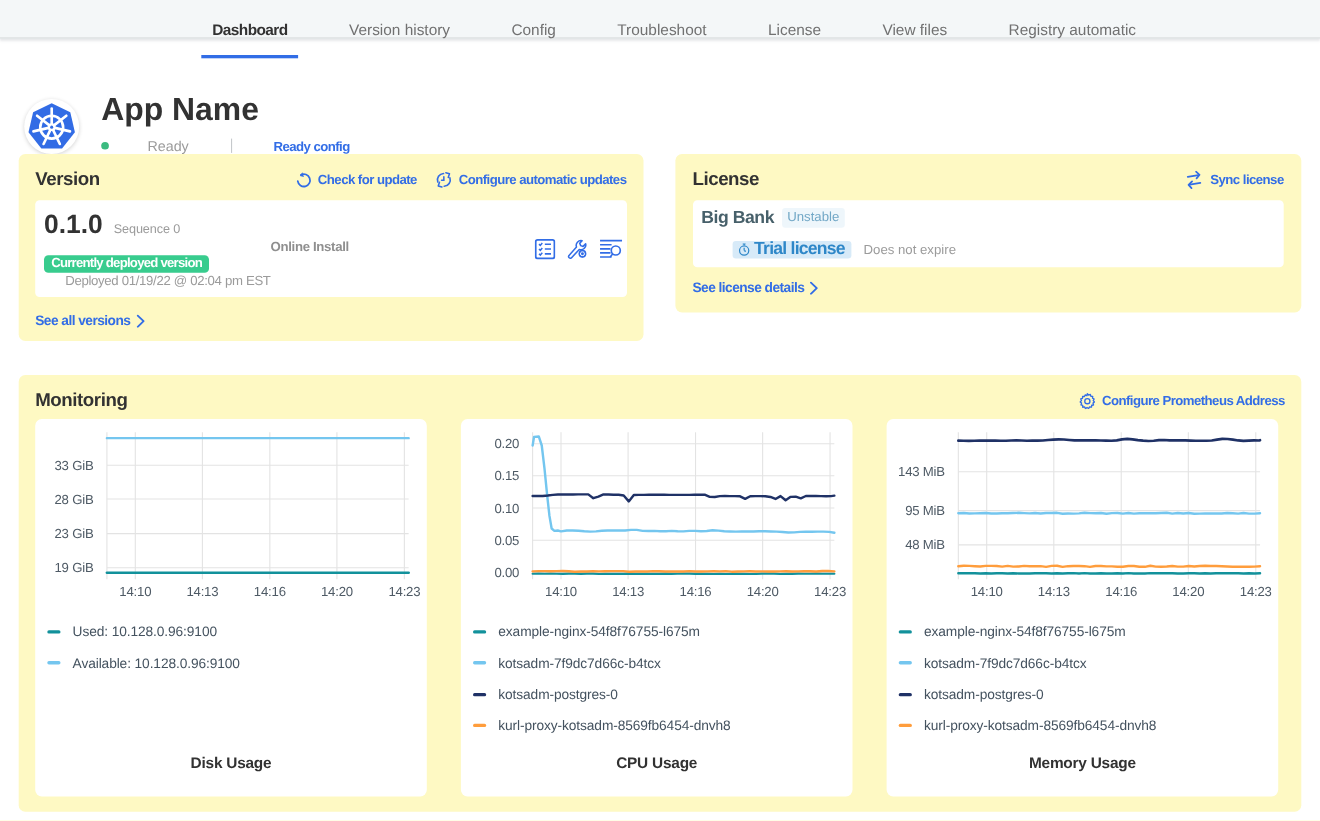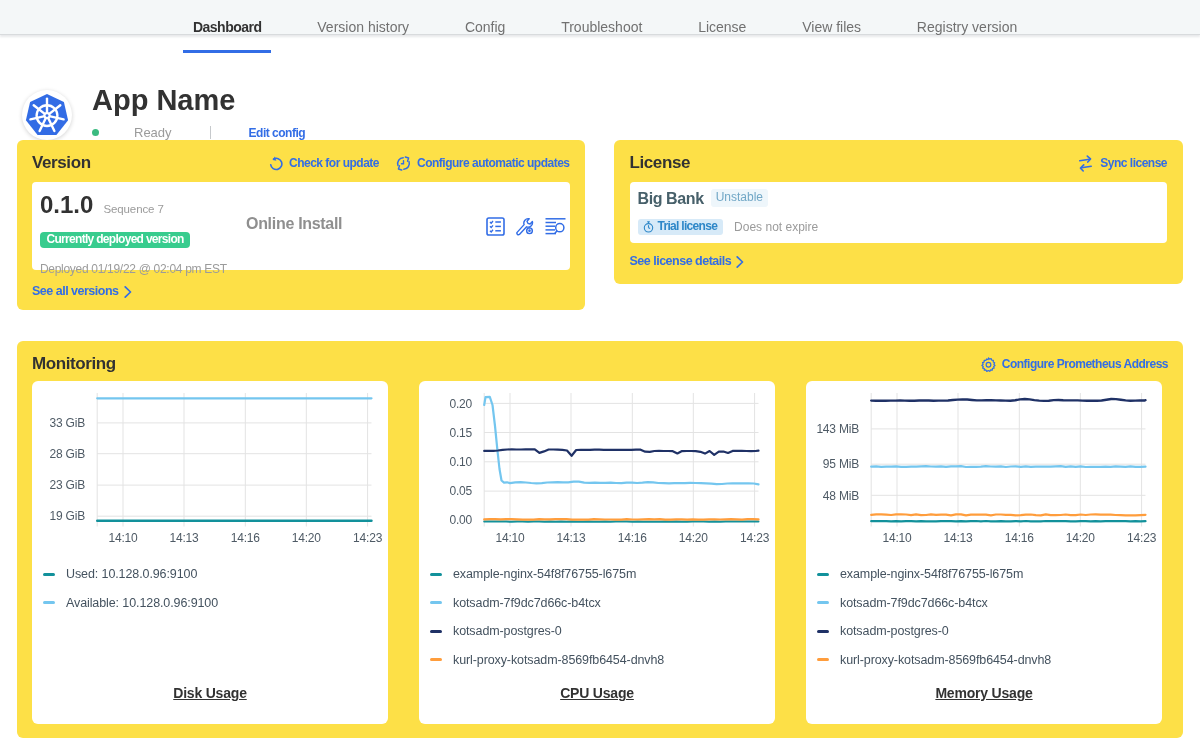--- a/index.html
+++ b/index.html
@@ -12,68 +12,68 @@
 .hdr { display:flex; padding:20px 12px 0 22px; height:105px;align-items:flex-end; }
 .hlogo { width:50px; height:50px; border-radius:50%; background:#fff; box-shadow:0 1px 4px rgba(0,0,0,0.18); display:flex; align-items:center; justify-content:center; }
 .htxt { margin-left:20px; }
 .htxt h1 { font-size:29px; font-weight:bold; color:#323232; line-height:1; margin-top:4px; }
 .hsub { display:flex; align-items:center; margin-top:10px; font-size:13px; color:#9b9b9b;gap:28px; }
 .dot { width:7px; height:7px; border-radius:50%; background:#3bbb80; margin-right:7px; }
 .hdiv { width:1px; height:13px; background:#c6c9cc; margin:0 10px; }
 .hsub .blink { margin:0; }
 .blink { font-size:12px; font-weight:bold; letter-spacing:-0.5px; color:#326de6; display:flex; align-items:center; white-space:nowrap; }
 .cards { display:flex; gap:29px; padding:0 17px; align-items:flex-start; }
-.card { background:#fde047; border-radius:6px; }
+.card { background:#fef9c3; border-radius:6px; }
 .vcard { width:568px; height:170px; padding:14px 15px; }
 .lcard { width:570px; height:144px; padding:14px 16px; }
 .cardtop { display:flex; align-items:center; height:18px; }
 .cardtop h2 { font-size:17px; font-weight:bold; letter-spacing:-0.4px; color:#323232; flex:1; }
 .toplink { margin-left:17px; }
 .toplink svg { margin-right:6px; }
 .whitebox { background:#fff; border-radius:4px; margin-top:10px; }
 .vbox { height:88px; padding:11px 8px; display:flex; align-items:flex-start; }
 .vleft { width:206px; }
 .vrow1 { display:flex; align-items:baseline; line-height:24px; }
 .vver { font-size:24px; font-weight:bold; color:#323232; }
 .vseq { font-size:11.5px; color:#9b9b9b; margin-left:10px; letter-spacing:-0.1px; }
 .vbadge { display:inline-block; background:#38cc8e; color:#fff; font-size:12px; font-weight:bold; letter-spacing:-0.7px; line-height:11.5px; padding:2px 6.5px 2.5px; border-radius:4px; margin-top:11px; }
-.vdep { font-size:12px; color:#9b9b9b; letter-spacing:-0.3px; margin-top:14px; white-space:nowrap; line-height:14px; }
-.vmid { font-size:16px; font-weight:bold; color:#8f8f8f; letter-spacing:-0.3px; margin-top:24px; line-height:14px; }
+.vdep { font-size:12px; color:#9b9b9b; letter-spacing:-0.3px; margin-top:0; white-space:nowrap; line-height:14px;text-align:right; }
+.vmid { font-size:12px; font-weight:bold; color:#8f8f8f; letter-spacing:-0.3px; margin-top:24px; line-height:14px; }
 .vicons { margin-left:auto; display:flex; align-items:center; gap:10px; margin-top:23px; margin-right:-4px; }
 .seelink { display:flex; align-items:center; font-size:12.5px; font-weight:bold; letter-spacing:-0.5px; color:#326de6; margin-top:13px; height:16px; }
 .seelink svg { margin-left:5px; margin-top:1px; }
 .lbox { height:61px; padding:7px 8px; }
 .lsee { margin-top:10px; }
 .lrow1 { display:flex; align-items:flex-start; line-height:20px; }
 .lname { font-size:16px; font-weight:bold; color:#47606a; letter-spacing:-0.4px; }
 .lbadge-un { font-size:12px; color:#71a7c6; background:#eef6fb; border-radius:3px; line-height:13px; padding:2px 5px 3px; margin-left:7px; }
 .lrow2 { display:flex; align-items:center; margin-top:10px; }
-.lbadge-trial { display:flex; align-items:center; font-size:12px; font-weight:bold; letter-spacing:-0.7px; color:#2e87c8; background:#d7eaf8; border-radius:3px; padding:2px 6px 2.5px 5px; line-height:11px; height:15.5px; }
+.lbadge-trial { display:flex; align-items:center; font-size:16px; font-weight:bold; letter-spacing:-0.7px; color:#2e87c8; background:#d7eaf8; border-radius:3px; padding:2px 6px 2.5px 5px; line-height:11px; height:15.5px;margin-left:28px; }
 .lbadge-trial svg { margin-right:4px; }
 .lexp { font-size:12px; color:#9b9b9b; margin-left:11px; }
 .mon { margin:31px 17px 0; width:1166px; height:397px; padding:14px 15px; }
 .charts { display:flex; gap:31px; margin-top:8px; }
 .chart { background:#fff; border-radius:6px; width:356px; height:343px; position:relative; }
 .plot { position:absolute; top:0; left:0; }
 .legend { position:absolute; top:179px; left:11px; }
 .lgr { display:flex; align-items:center; height:28.5px; font-size:12.5px; letter-spacing:-0.1px; color:#44525f; }
 .dash { width:12px; height:3px; border-radius:1.5px; margin-right:11px; flex:none; }
-.ctitle { position:absolute; top:304px; left:0; width:100%; text-align:center; font-size:14px; font-weight:bold; letter-spacing:-0.2px; color:#323232;text-decoration:underline; }
+.ctitle { position:absolute; top:304px; left:0; width:100%; text-align:center; font-size:14px; font-weight:bold; letter-spacing:-0.2px; color:#323232; }
 </style>
 </head>
 <body>
 <div class="nav">
   <div class="tabs">
     <span class="tab active">Dashboard</span>
     <span class="tab">Version history</span>
     <span class="tab">Config</span>
     <span class="tab">Troubleshoot</span>
     <span class="tab">License</span>
     <span class="tab">View files</span>
-    <span class="tab">Registry version</span>
+    <span class="tab">Registry automatic</span>
   </div>
 </div>
 <div class="hdr">
   <div class="hlogo">
       <svg width="46" height="45" viewBox="0 0 46 45">
         <polygon points="23,0.9 39.9,9.0 44.1,27.3 32.4,41.9 13.6,41.9 1.9,27.3 6.1,9.0" fill="#326ce5"></polygon>
         <g stroke="#fff" stroke-width="2.4" fill="none" stroke-linecap="round">
           <circle cx="23" cy="22.6" r="10.4"></circle>
           <line x1="23" y1="22.6" x2="23" y2="5.6"></line>
           <line x1="23" y1="22.6" x2="36.3" y2="12.2"></line>
@@ -82,21 +82,21 @@
           <line x1="23" y1="22.6" x2="15.6" y2="37.9"></line>
           <line x1="23" y1="22.6" x2="6.4" y2="26.4"></line>
           <line x1="23" y1="22.6" x2="9.7" y2="12.2"></line>
         </g>
         <circle cx="23" cy="22.6" r="3.6" fill="#fff"></circle>
         <circle cx="23" cy="22.6" r="1.4" fill="#326ce5"></circle>
       </svg>
     </div>
   <div class="htxt">
     <h1>App Name</h1>
-    <div class="hsub"><span class="dot"></span>Ready<span class="hdiv"></span><span class="blink">Edit config</span></div>
+    <div class="hsub"><span class="dot"></span>Ready<span class="hdiv"></span><span class="blink">Ready config</span></div>
   </div>
 </div>
 <div class="cards">
   <div class="card vcard">
     <div class="cardtop">
       <h2>Version</h2>
       <span class="blink toplink"><svg width="14" height="15" viewBox="0 0 14 15">
             <path d="M4.6 3.0 A5.6 5.6 0 1 1 1.7 8.7" fill="none" stroke="#326de6" stroke-width="1.6" stroke-linecap="round"></path>
             <path d="M5.9 0.5 L3.6 3.9 L7.3 4.8 Z" fill="#326de6" stroke="none"></path>
           </svg>Check for update</span>
@@ -104,21 +104,21 @@
             <path d="M2.0 9.4 A5.8 5.8 0 0 1 7.2 1.7 M13.0 5.6 A5.8 5.8 0 0 1 7.8 13.3" fill="none" stroke="#326de6" stroke-width="1.5" stroke-linecap="round"></path>
             <path d="M9.3 1.0 L12.6 2.0 L11.5 5.3" fill="none" stroke="#326de6" stroke-width="1.4" stroke-linejoin="round" stroke-linecap="round"></path>
             <path d="M5.7 14.0 L2.4 13.0 L3.5 9.7" fill="none" stroke="#326de6" stroke-width="1.4" stroke-linejoin="round" stroke-linecap="round"></path>
             <path d="M7.5 4.6 L7.5 7.8 L5.4 7.8" fill="none" stroke="#326de6" stroke-width="1.4" stroke-linecap="round"></path>
           </svg>Configure automatic updates</span>
     </div>
     <div class="whitebox vbox">
       <div class="vleft">
         <div class="vrow1">
             <span class="vver">0.1.0</span>
-            <span class="vseq">Sequence 7</span>
+            <span class="vseq">Sequence 0</span>
           </div>
         <div><span class="vbadge">Currently deployed version</span></div>
         <div class="vdep">Deployed 01/19/22 @ 02:04 pm EST</div>
       </div>
       <div class="vmid">Online Install</div>
       <div class="vicons">
           <svg width="19" height="19" viewBox="0 0 19 19">
             <rect x="1" y="1" width="17" height="17" rx="1.8" fill="none" stroke="#326de6" stroke-width="1.6"></rect>
             <path d="M4 4.9 L5.2 6.1 L7 4" fill="none" stroke="#326de6" stroke-width="1.4"></path>
             <path d="M4 9.3 L5.2 10.5 L7 8.4" fill="none" stroke="#326de6" stroke-width="1.4"></path>

